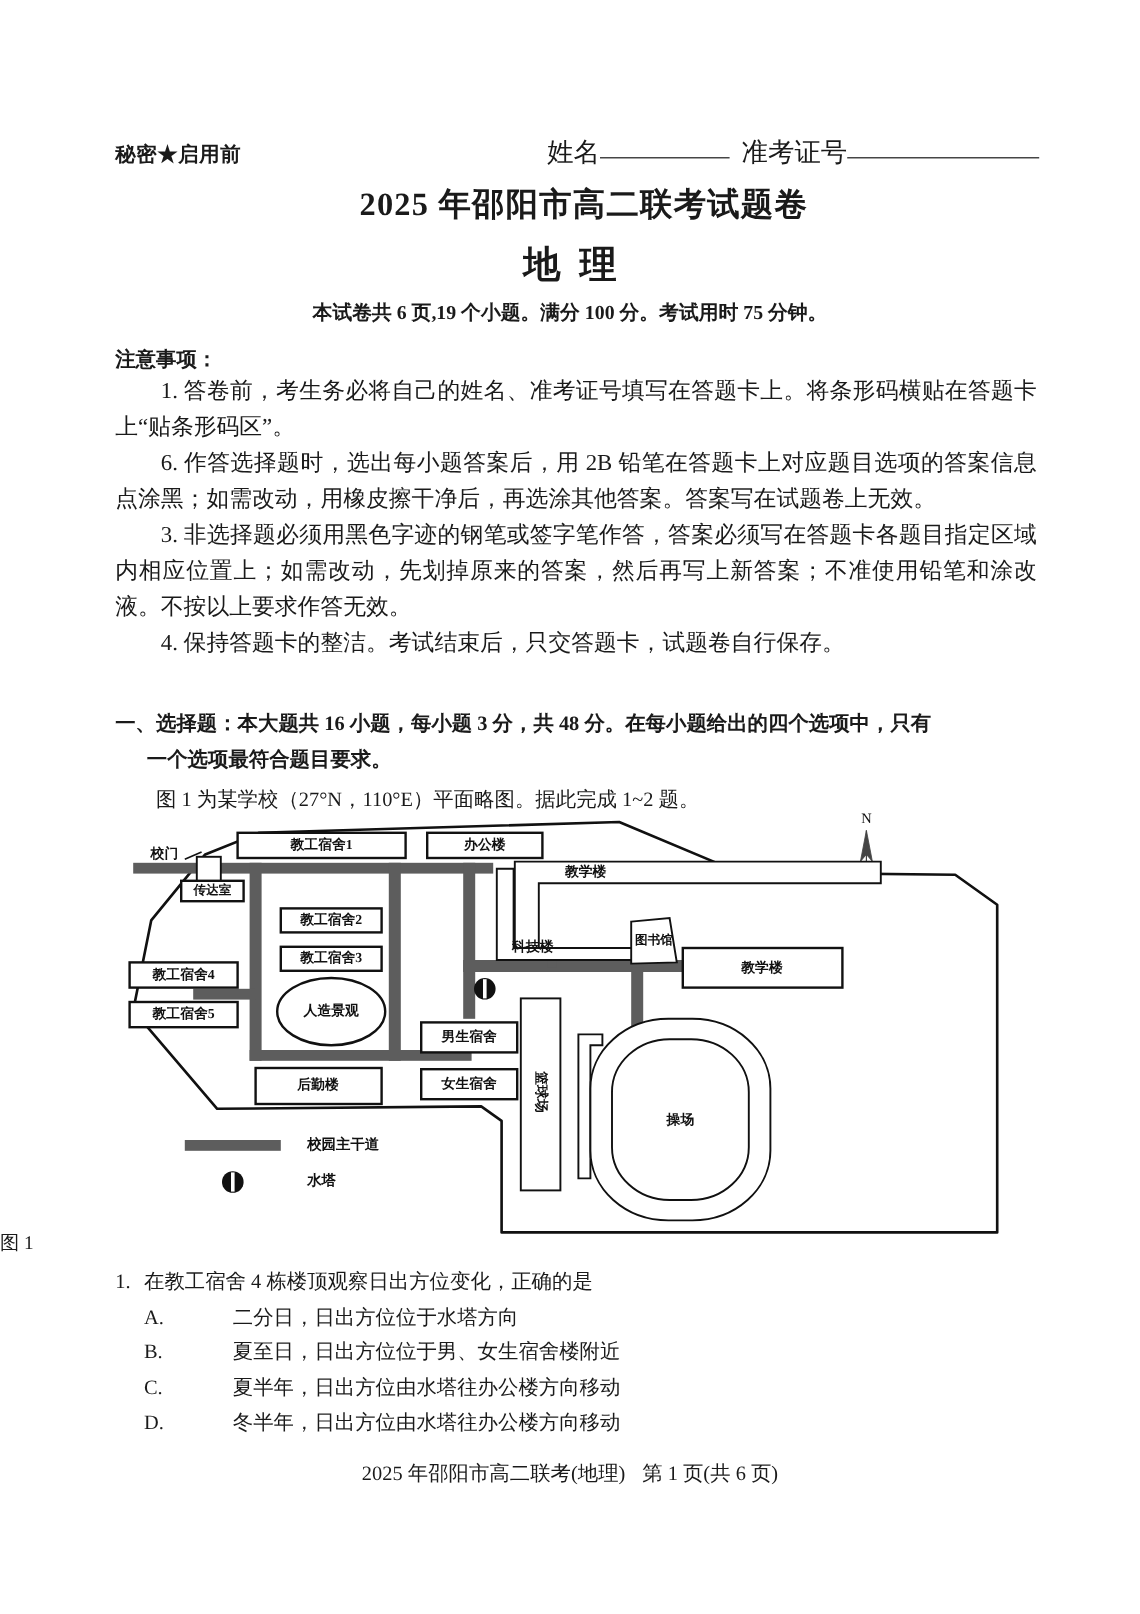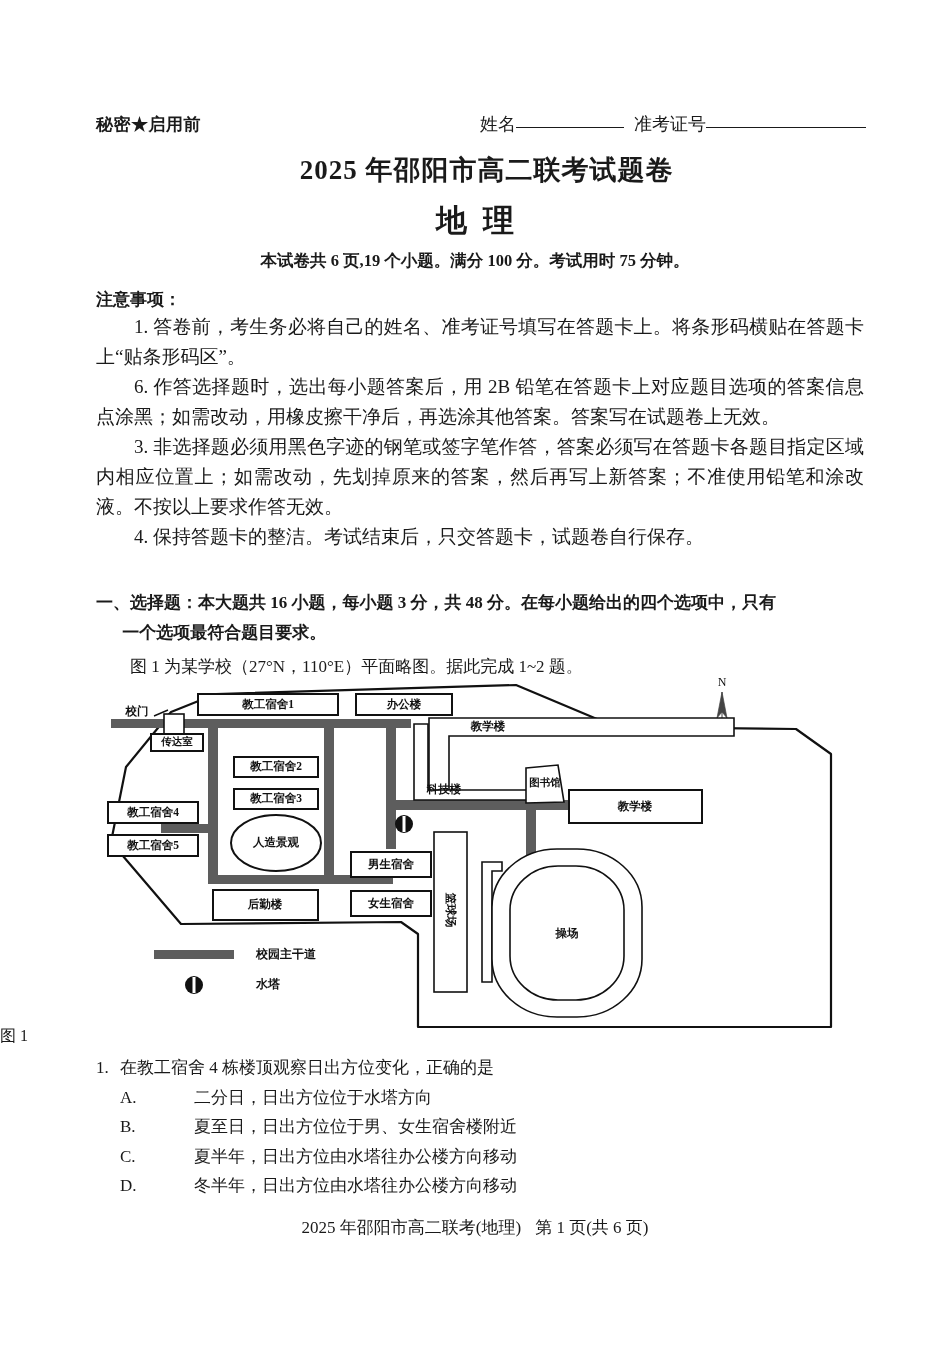--- a/index.html
+++ b/index.html
@@ -36,21 +36,21 @@
   .hdr-secret {
     font-weight: bold;
     font-size: 17px;
     letter-spacing: 0.5px;
     white-space: nowrap;
   }
   .hdr-fields {
     margin-left: auto;
     display: flex;
     align-items: baseline;
-    font-size: 18px;
+    font-size: 22px;
     white-space: nowrap;
   }
   .fld-label { }
   .fld-rule {
     display: inline-block;
     border-bottom: 1.2px solid #1a1a1a;
     height: 1px;
     vertical-align: baseline;
     position: relative;
     top: -2px;

